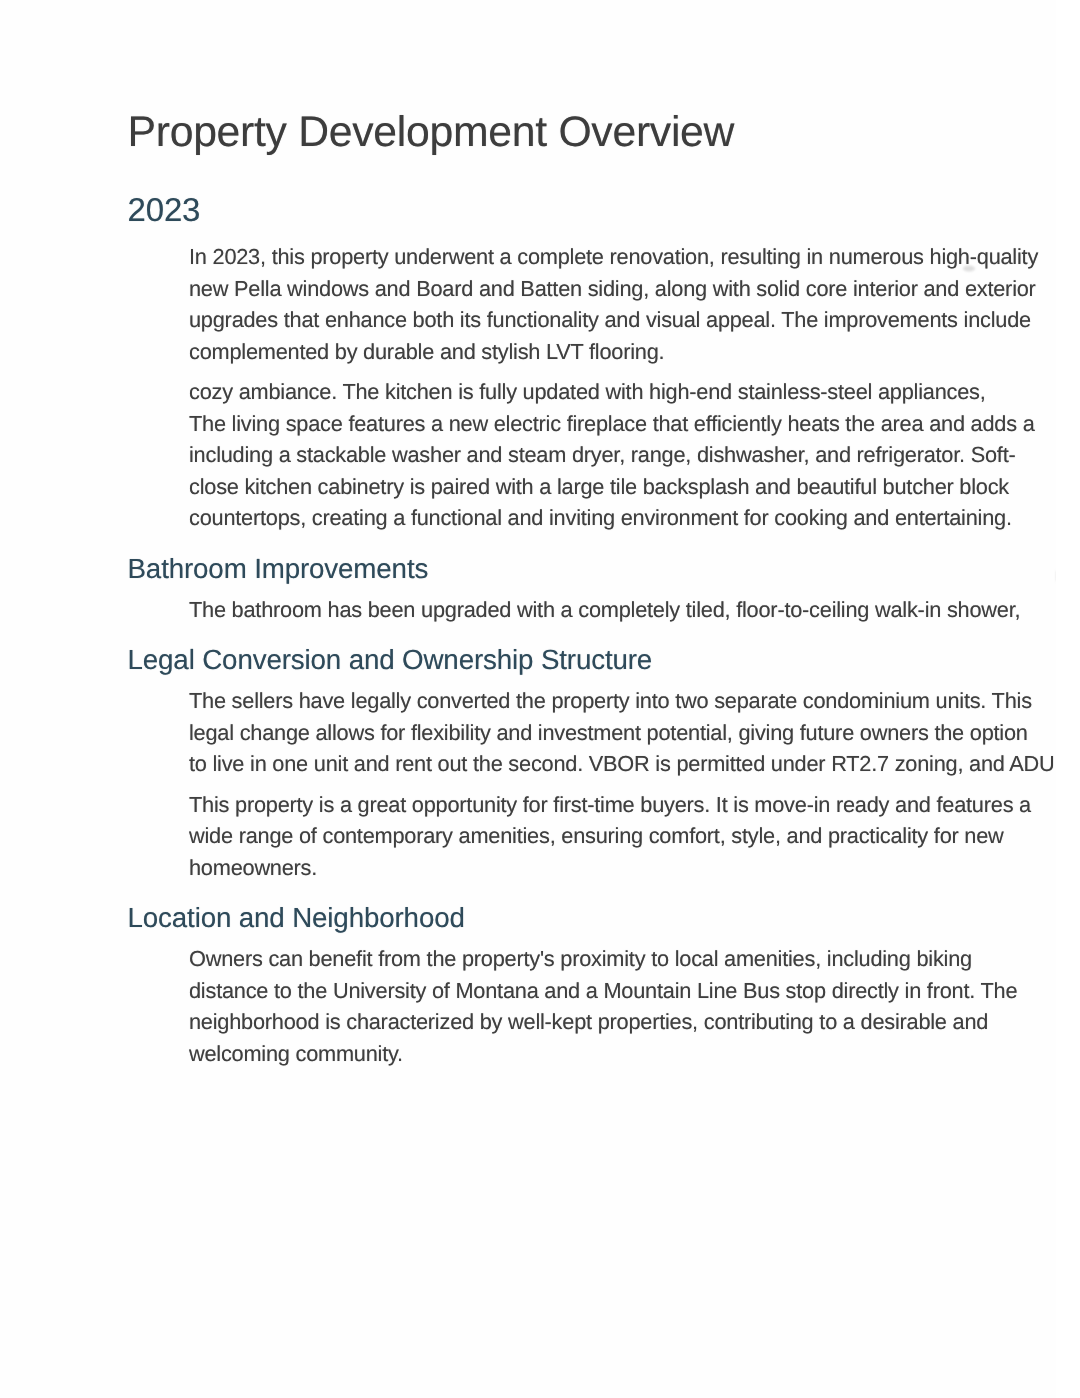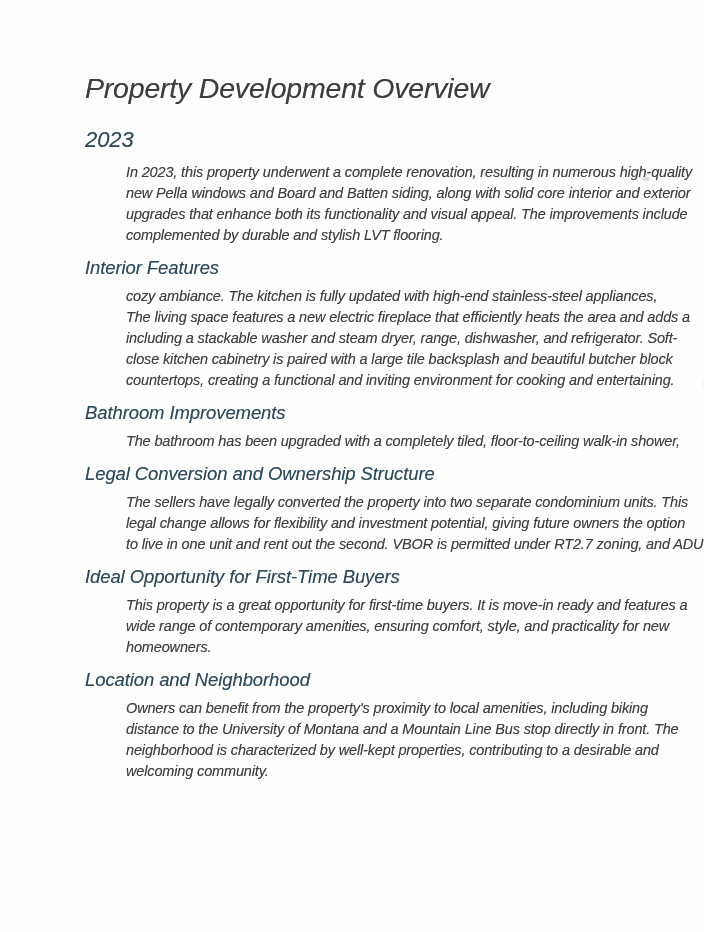--- a/index.html
+++ b/index.html
@@ -7,21 +7,20 @@
     padding: 0;
     background: #ffffff;
   }
   .page {
     position: relative;
     width: 704px;
     height: 932px;
     background: #fefefe;
     overflow: hidden;
     font-family: "Liberation Sans", sans-serif;
-    font-style: italic;
   }
   .content {
     position: absolute;
     left: 85px;
     top: 70px;
     width: 560px;
   }
   .doc-title {
     font-size: 28.5px;
     line-height: 36px;
@@ -102,46 +101,40 @@
     <div>
         <div class="h2">
           <div class="hline">2023</div>
         </div>
         <div class="para">
           <div class="line">In 2023, this property underwent a complete renovation, resulting in numerous high-quality</div>
           <div class="line">new Pella windows and Board and Batten siding, along with solid core interior and exterior</div>
           <div class="line">upgrades that enhance both its functionality and visual appeal. The improvements include</div>
           <div class="line">complemented by durable and stylish LVT flooring.</div>
         </div>
-        <div class="h3">
-          <div class="hline">Interior Features</div>
-        </div>
         <div class="para">
           <div class="line">cozy ambiance. The kitchen is fully updated with high-end stainless-steel appliances,</div>
           <div class="line">The living space features a new electric fireplace that efficiently heats the area and adds a</div>
           <div class="line">including a stackable washer and steam dryer, range, dishwasher, and refrigerator. Soft-</div>
           <div class="line">close kitchen cabinetry is paired with a large tile backsplash and beautiful butcher block</div>
           <div class="line">countertops, creating a functional and inviting environment for cooking and entertaining.</div>
         </div>
         <div class="h3">
           <div class="hline">Bathroom Improvements</div>
         </div>
         <div class="para">
           <div class="line">The bathroom has been upgraded with a completely tiled, floor-to-ceiling walk-in shower,</div>
         </div>
         <div class="h3">
           <div class="hline">Legal Conversion and Ownership Structure</div>
         </div>
         <div class="para">
           <div class="line">The sellers have legally converted the property into two separate condominium units. This</div>
           <div class="line">legal change allows for flexibility and investment potential, giving future owners the option</div>
           <div class="line">to live in one unit and rent out the second. VBOR is permitted under RT2.7 zoning, and ADU</div>
-        </div>
-        <div class="h3">
-          <div class="hline">Ideal Opportunity for First-Time Buyers</div>
         </div>
         <div class="para">
           <div class="line">This property is a great opportunity for first-time buyers. It is move-in ready and features a</div>
           <div class="line">wide range of contemporary amenities, ensuring comfort, style, and practicality for new</div>
           <div class="line">homeowners.</div>
         </div>
         <div class="h3">
           <div class="hline">Location and Neighborhood</div>
         </div>
         <div class="para">

